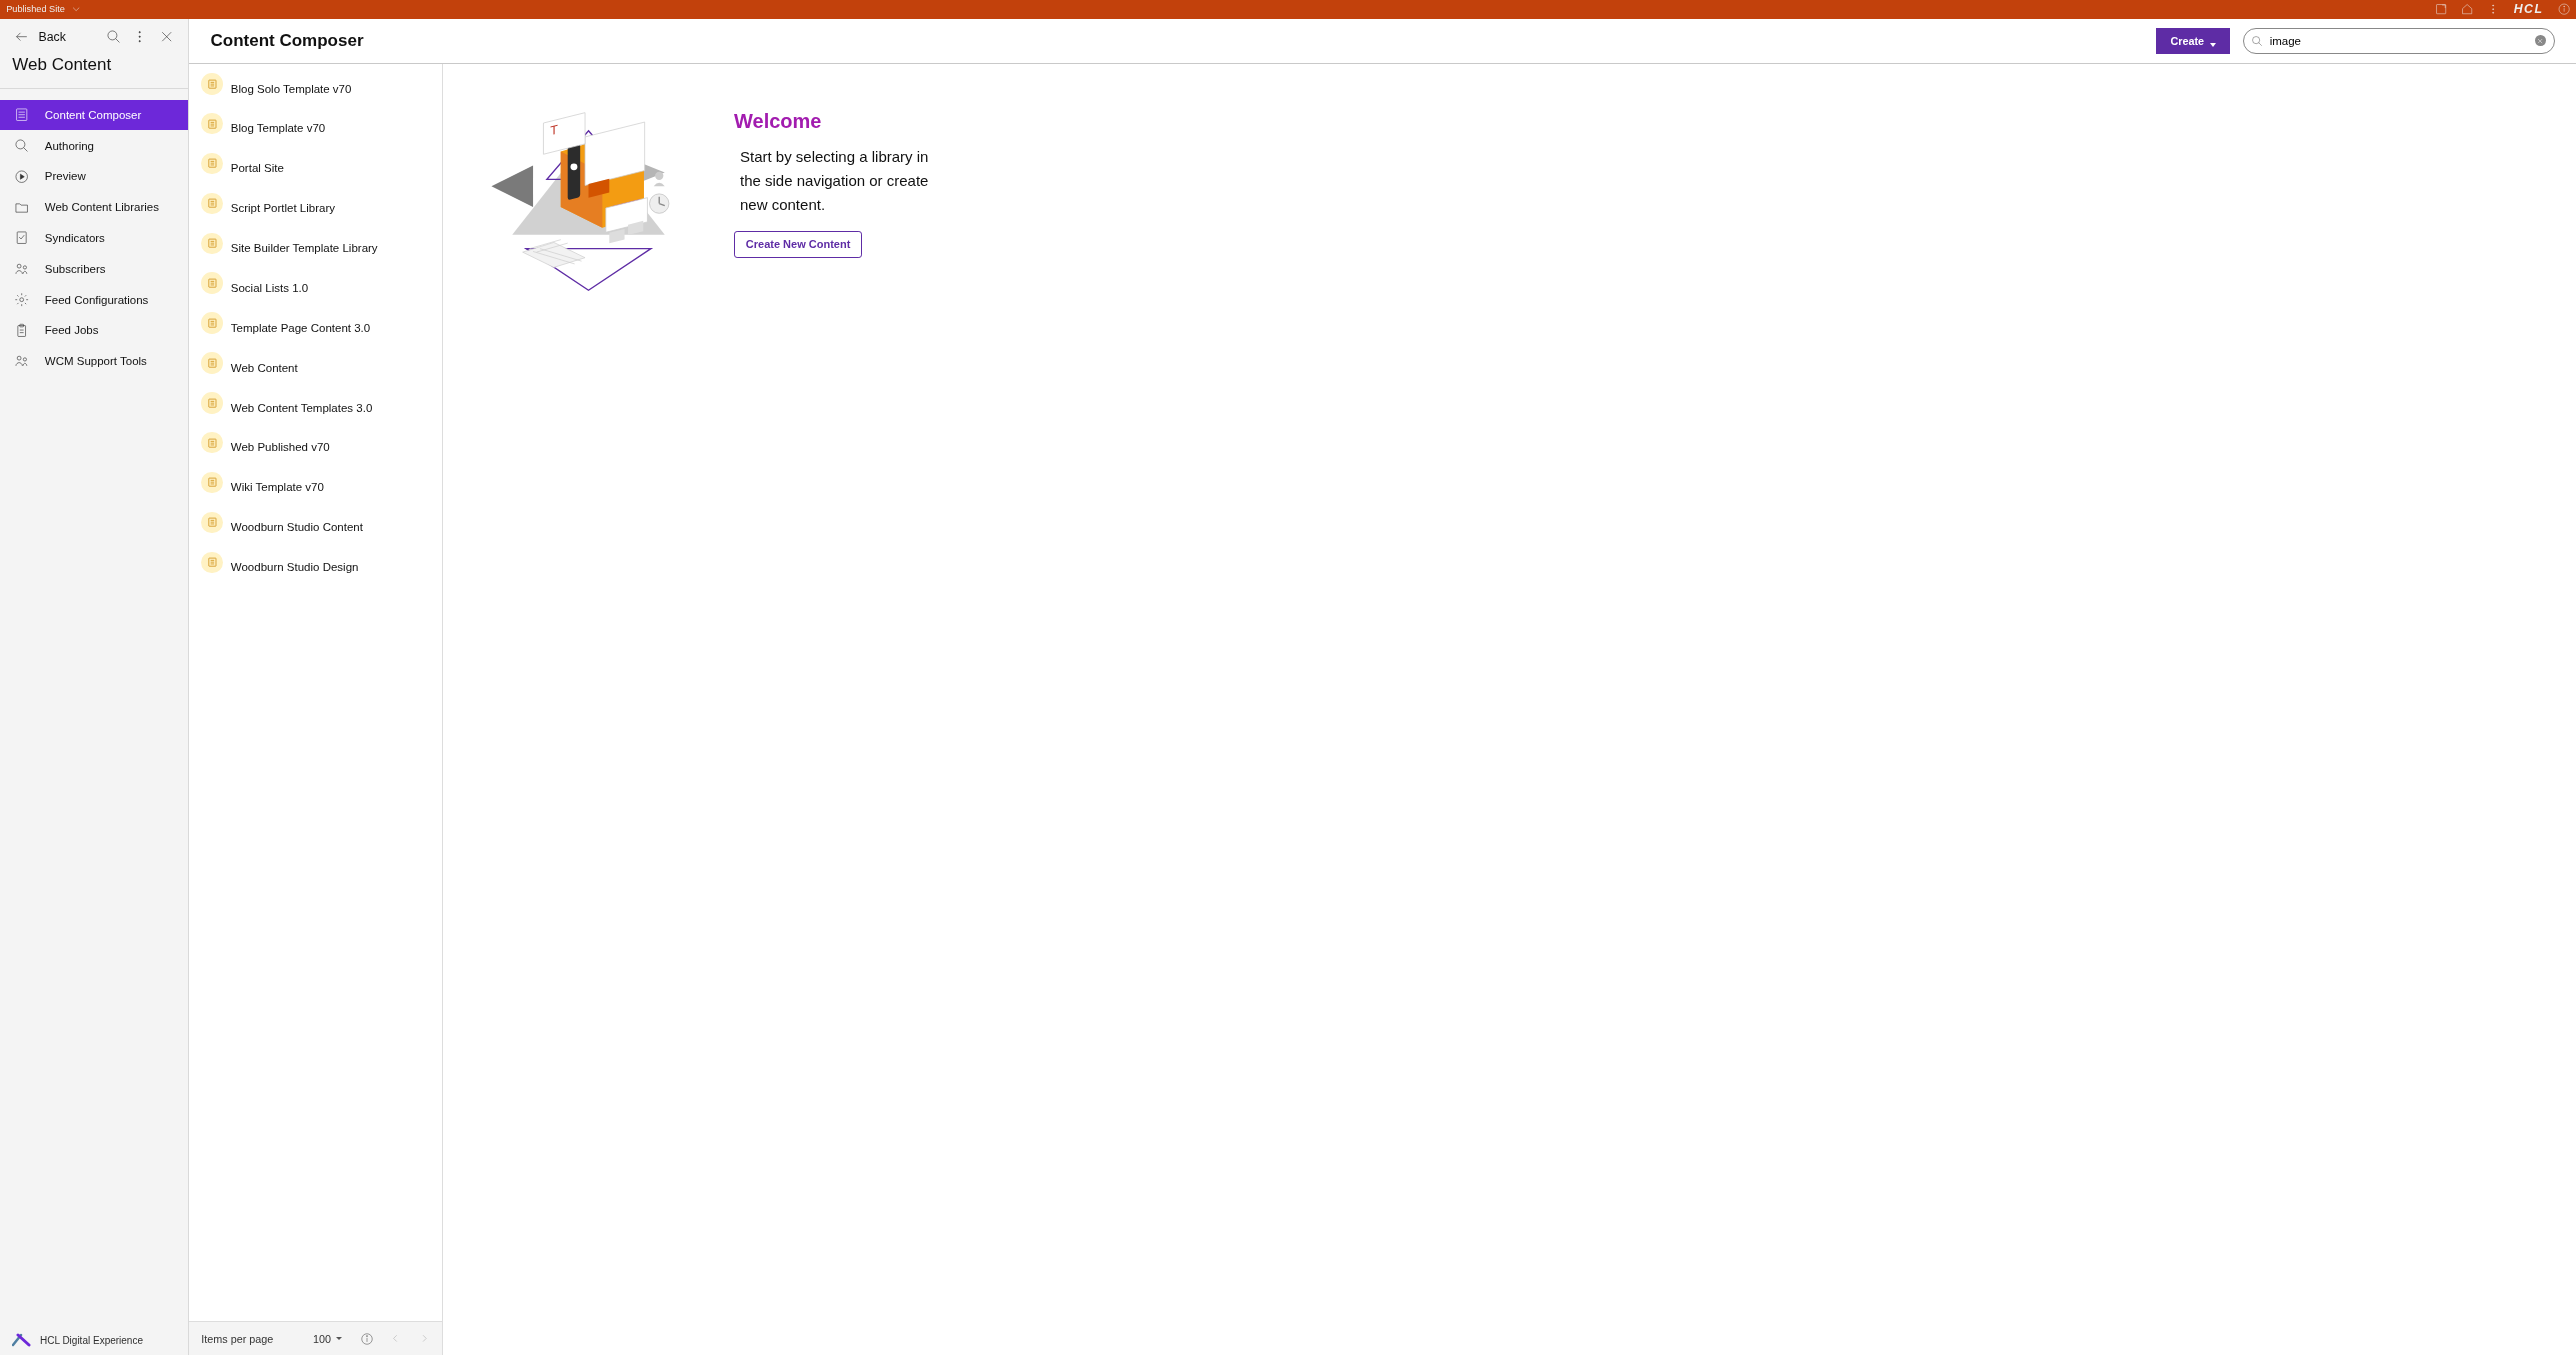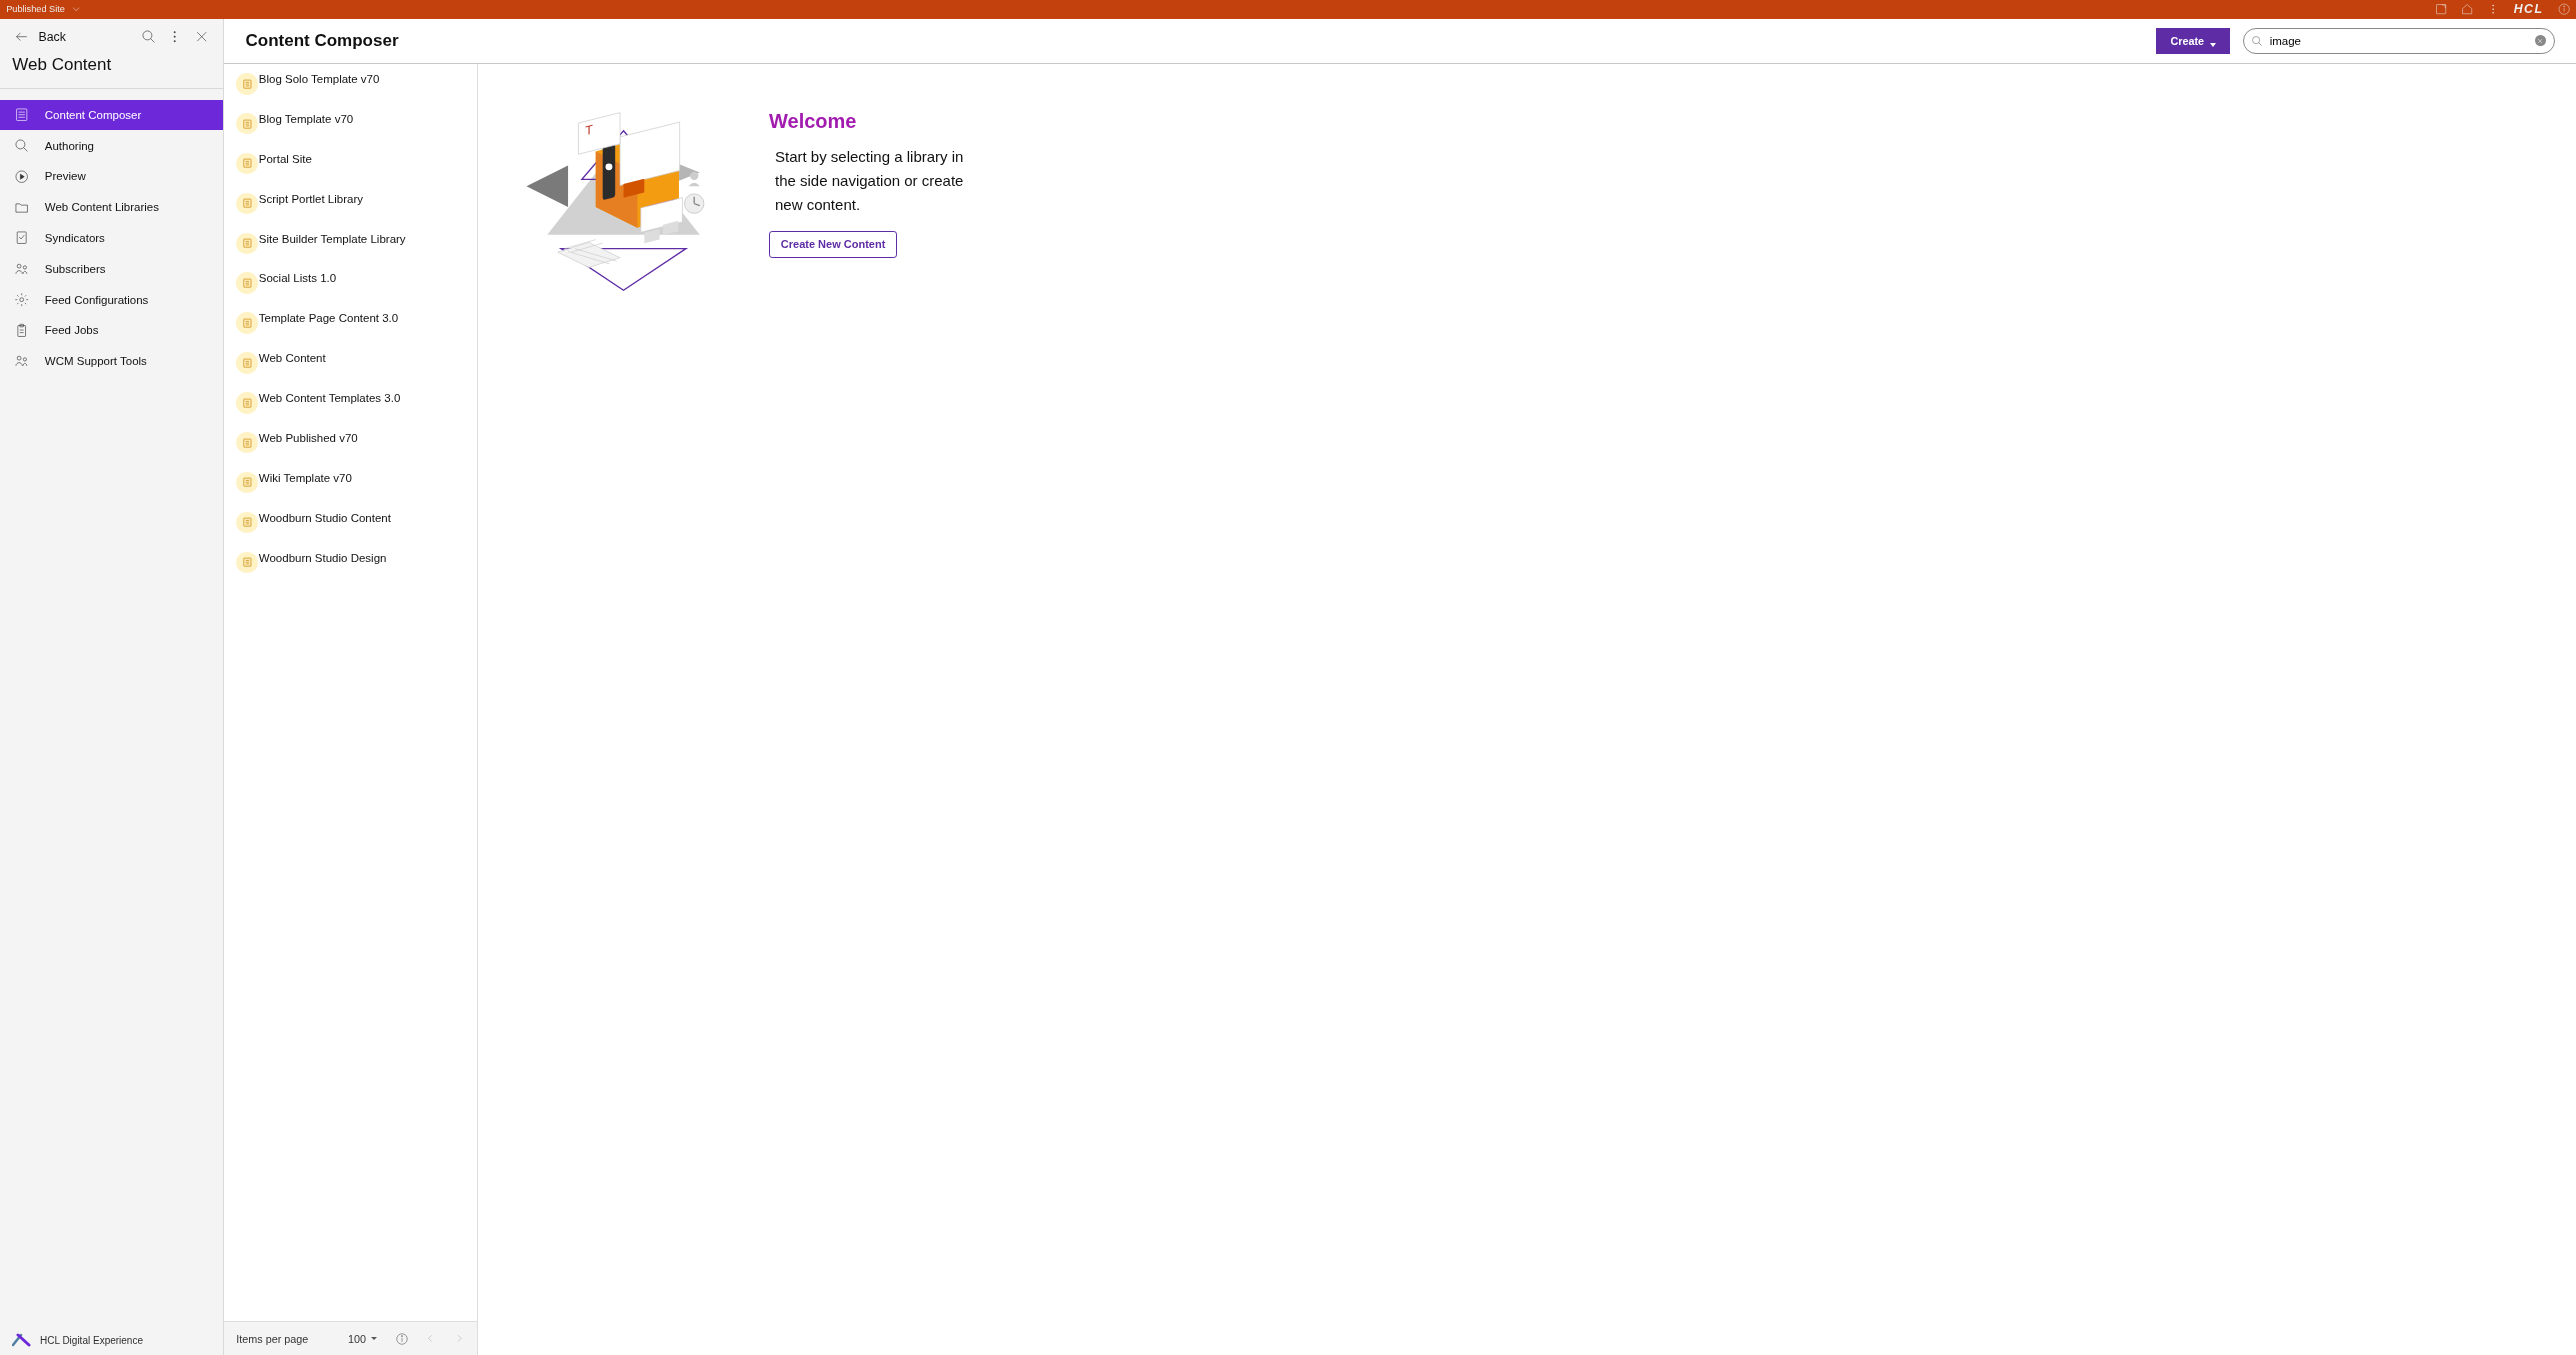--- a/index.html
+++ b/index.html
@@ -16,21 +16,21 @@
   padding: 0 6.2px;
 }
 .topbar .left-group { display: flex; align-items: center; gap: 4.6px; }
 .topbar .right-group { margin-left: auto; display: flex; align-items: center; gap: 14px; }
 .topbar .hcl-logo { font-style: italic; font-weight: 900; letter-spacing: 1.5px; font-size: 12.3px; }
 .topbar svg { width: 12.3px; height: 12.3px; stroke: #eee; fill: none; }
 
 .workspace { flex: 1; display: flex; min-height: 0; }
 
 .sidebar {
-  width: 224px;
+  width: 189px;
   background: #f4f4f4;
   border-right: 0.8px solid #d9d9d9;
   display: flex;
   flex-direction: column;
 }
 .sidebar-top {
   display: flex;
   align-items: center;
   padding: 10.8px 14px 7.7px 14px;
   gap: 10.8px;
@@ -122,22 +122,22 @@
 .list-pane {
   width: 254px;
   border-right: 0.8px solid #ddd;
   display: flex;
   flex-direction: column;
   min-height: 0;
 }
 .list-scroll { flex: 1; overflow: auto; }
 .list-item {
   display: flex;
-  align-items: flex-start;
-  gap: 1px;
+  align-items: flex-end;
+  gap: 8px;
   padding: 9.2px 12.3px;
   cursor: pointer;
 }
 .list-item .lib-icon {
   width: 21.5px; height: 21.5px;
   border-radius: 50%;
   background: #fff2c4;
   display: flex;
   align-items: center;
   justify-content: center;

